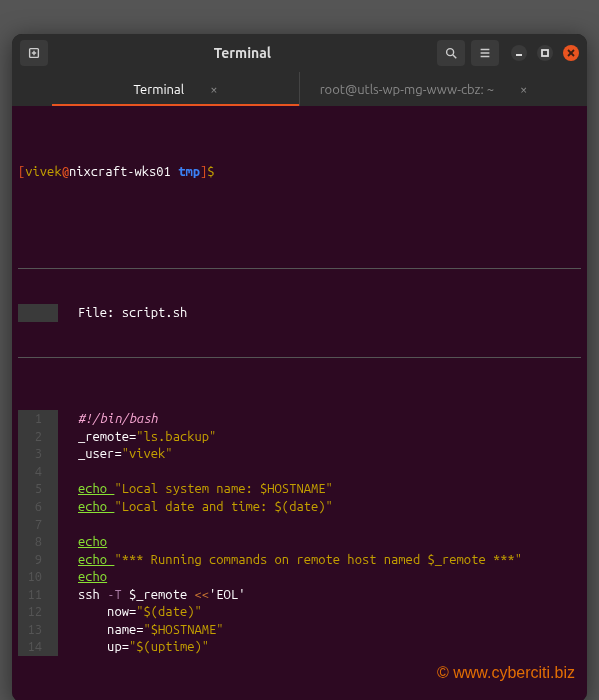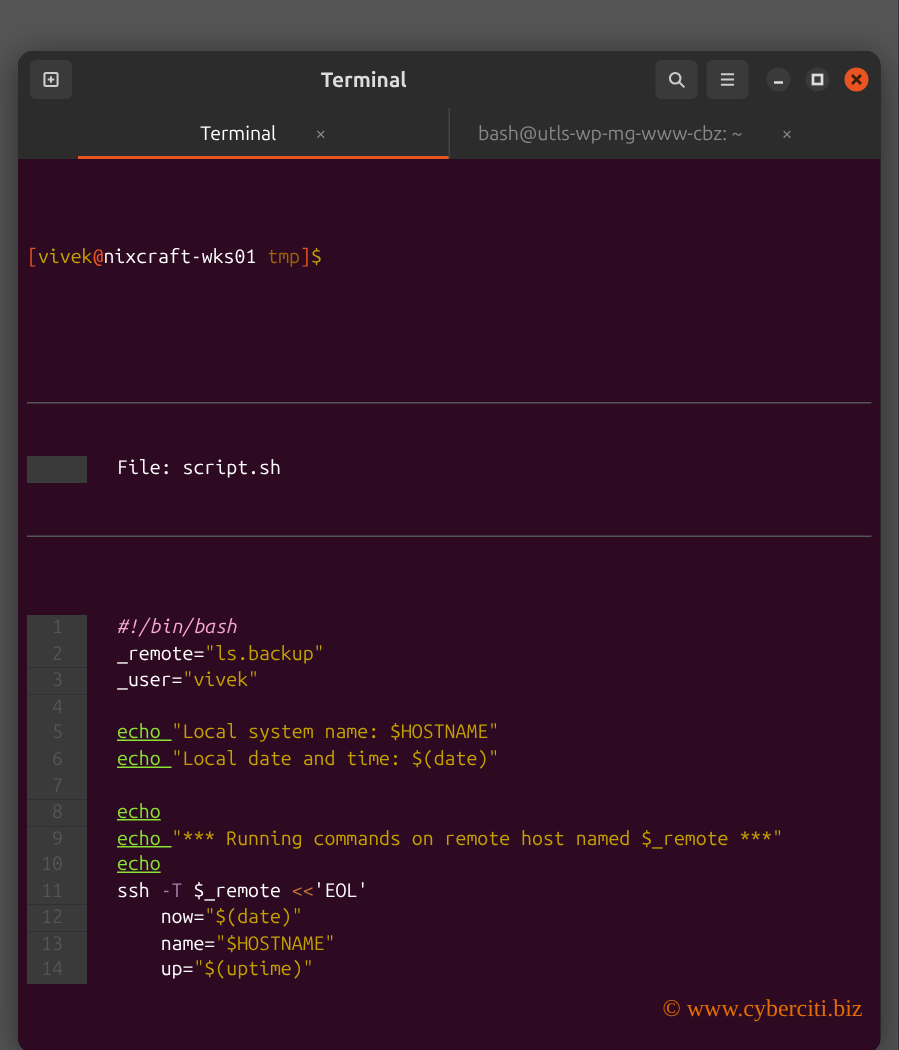--- a/index.html
+++ b/index.html
@@ -85,34 +85,34 @@
 }
 .term .row { white-space: pre-wrap; word-break: break-all; }
 .ln-col { background: #3a3a3a; color: #555; display: inline-block; width: 32px; text-align: right; padding-right: 8px; }
 .bat-header-border { height: 1px; background: #555; }
 .bat-row { display: flex; }
 .bat-line { flex: 1; padding-left: 20px; white-space: pre; }
 .gut-gap { display: inline-block; width: 8px; background: #3a3a3a; }
 
 .c-orange { color: #e95420; }
 .c-yellow { color: #c4a000; }
-.c-green  { color: #a16207; }
+.c-green  { color: #3b82f6; font-weight: bold; }
 .c-white  { color: #ffffff; }
 .c-comment{ color: #f9a8d4; font-style: italic; }
 .c-str    { color: #c4a000; }
 .c-kw     { color: #cc7832; }
 .c-keywd  { color: #8ae234; text-decoration: underline; }
 .c-mag    { color: #ad7fa8; }
 .c-heredoc{ color: #ffffff; }
 
 .watermark {
   position: absolute;
   bottom: 18px; right: 12px;
   color: #f57900;
-  font-family: Liberation Serif, serif;
+  font-family: Liberation Sans, sans-serif;
   font-size: 16px;
   opacity: .9;
 }
 </style>
 </head>
 <body>
 
 <div class="window">
 
   <div class="titlebar">
@@ -157,21 +157,21 @@
     </div>
   </div>
 
   <div class="tabs">
     <div class="tab active">
       <span>Terminal</span>
       <span class="x">×</span>
     </div>
     <div class="tabsep"></div>
     <div class="tab">
-      <span>bash@utls-wp-mg-www-cbz: ~</span>
+      <span>root@utls-wp-mg-www-cbz: ~</span>
       <span class="x">×</span>
     </div>
   </div>
 
   <div class="term">
     
     <div class="row"><span class="c-orange">[</span><span class="c-yellow">vivek</span><span class="c-orange">@</span><span class="c-white">nixcraft-wks01</span> <span class="c-green">tmp</span><span class="c-orange">]</span><span class="c-yellow">$</span> <span class="c-white"></span></div>
     
 
     

